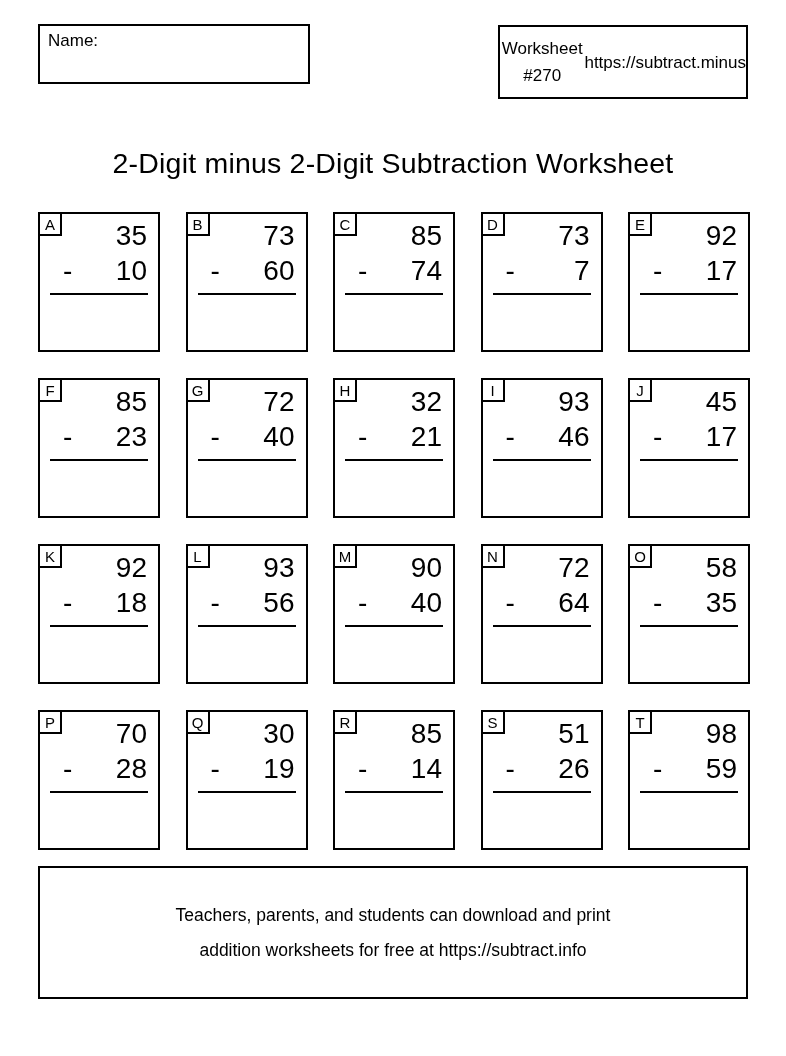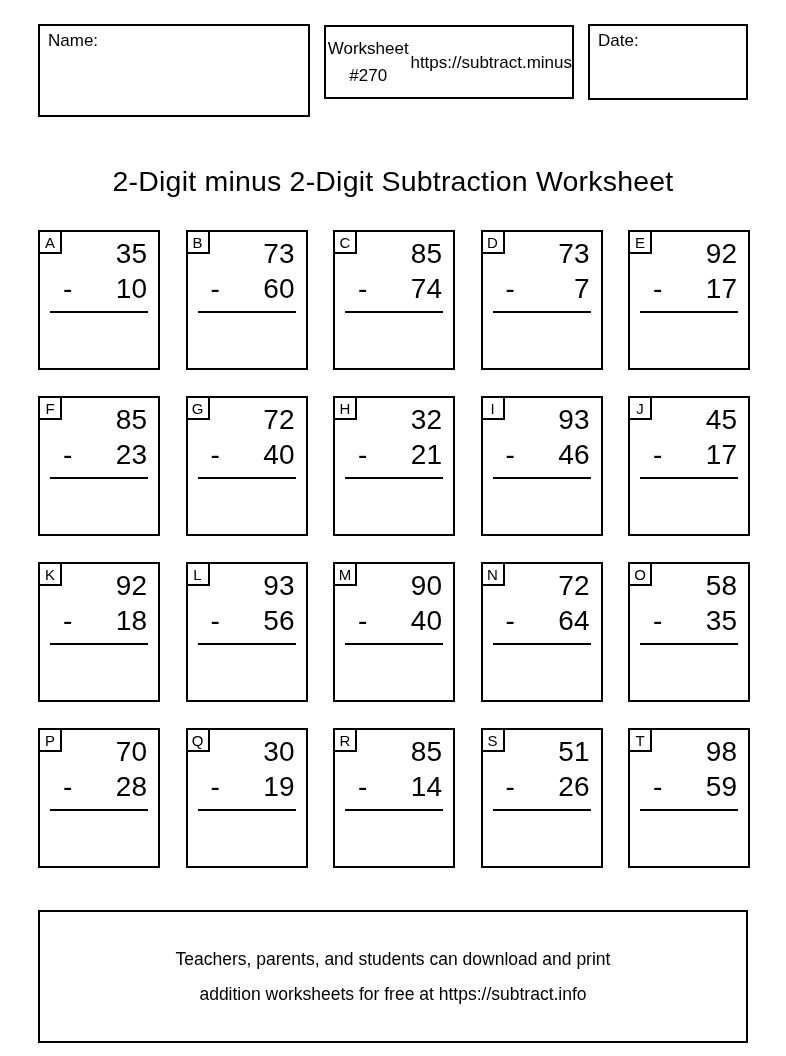--- a/index.html
+++ b/index.html
@@ -19,21 +19,21 @@
 
   
   .header-row {
     display: flex;
     justify-content: space-between;
     align-items: stretch;
     width: 710px;
   }
   .hbox { border: 2.5px solid #000; background: #fff; }
   .name-box {
-    width: 272px; height: 93px;
+    width: 272px; height: 60px;
     padding: 5px 8px;
     font-size: 17px;
   }
   .worksheet-box {
     width: 250px; height: 74px;
     margin-top: 1px;
     display: flex; flex-direction: row;
     justify-content: center; align-items: center;
     text-align: center;
     font-size: 17px;
@@ -98,21 +98,21 @@
   }
   .answer-line {
     margin: 5px 10px 0 10px;
     border-bottom: 2px solid #000;
   }
   .answer-space { height: 48px; }
 
   
   .footer-box {
     position: absolute;
-    left: 38px; top: 910px;
+    left: 38px; top: 866px;
     width: 710px; height: 133px;
     border: 2.5px solid #000;
     background: #fff;
     display: flex; flex-direction: column;
     justify-content: center; align-items: center;
     text-align: center;
     font-size: 17.5px;
     line-height: 35px;
   }
 </style>
@@ -122,23 +122,20 @@
 <div class="page">
 
   <div class="header-row">
     <div class="hbox name-box">
       <span>Name:</span>
     </div>
     <div class="hbox worksheet-box">
       <div>Worksheet #270</div>
       <div>https://subtract.minus</div>
     </div>
-    <div class="hbox date-box">
-      <span>Date:</span>
-    </div>
   </div>
 
   <div class="title">2-Digit minus 2-Digit Subtraction Worksheet</div>
 
   <div class="grid">
     <div class="cell">
       <div class="cell-label">A</div>
       <div class="minuend-row">35</div>
       <div class="sub-row">
         <span>-</span>

